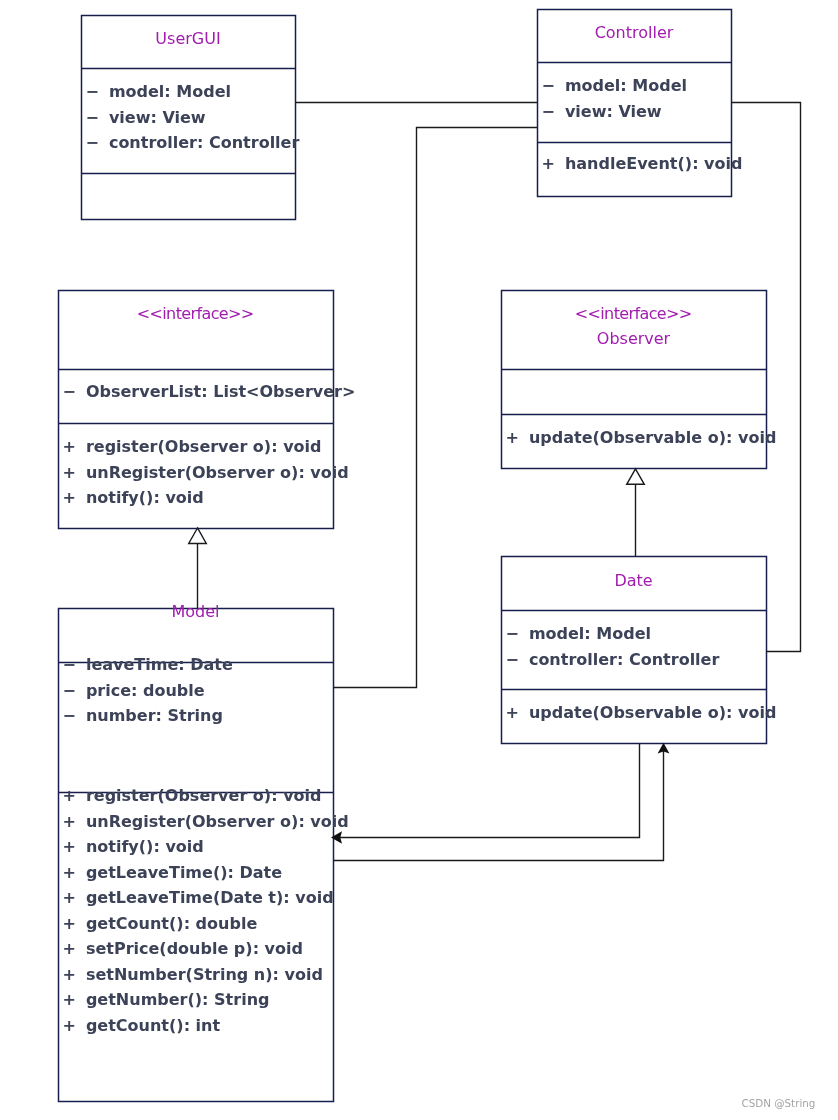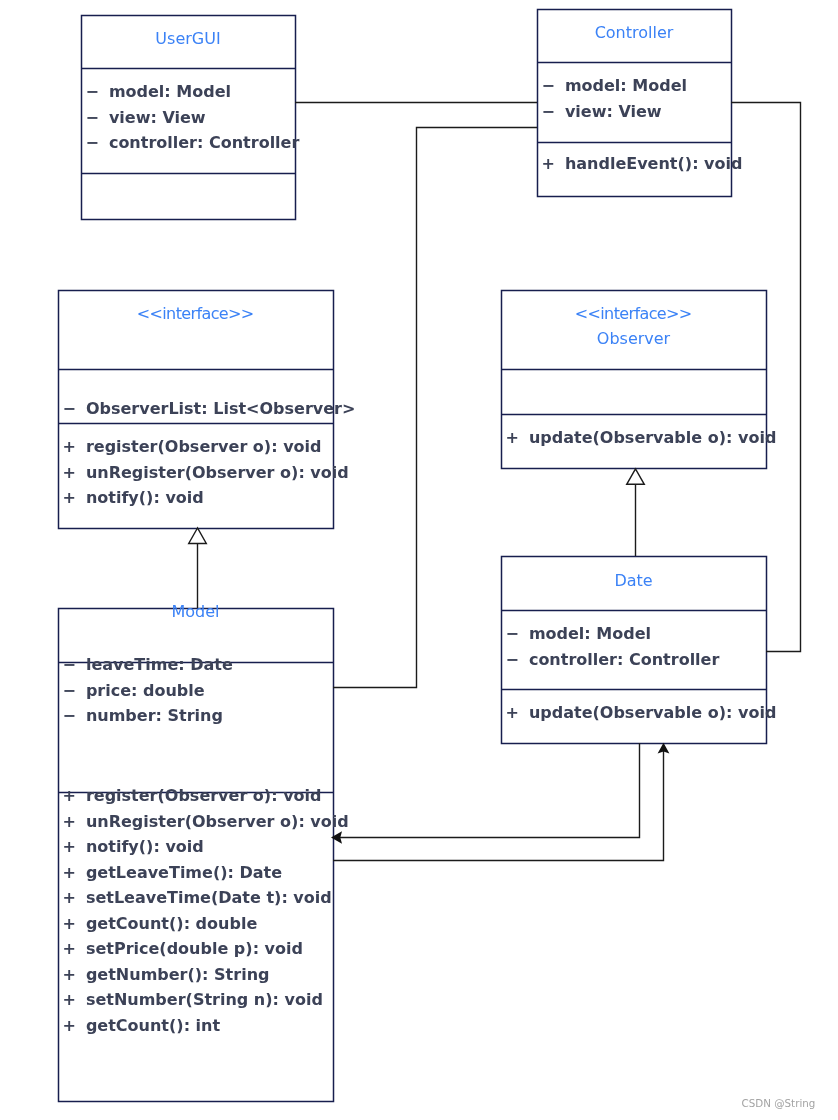--- a/index.html
+++ b/index.html
@@ -6,21 +6,21 @@
   html,body{margin:0;padding:0;background:#ffffff;}
   body{width:838px;height:1120px;overflow:hidden;
        font-family:"DejaVu Sans",sans-serif;}
   #canvas{position:relative;width:838px;height:1120px;background:#fff;}
   .uml-class{position:absolute;box-sizing:border-box;background:transparent;}
   .sec{box-sizing:border-box;}
   .rows{padding-left:4.4px;font-weight:bold;}
   svg.frames{position:absolute;left:0;top:0;width:838px;height:1120px;}
   .frame{fill:#ffffff;stroke:#171e4e;stroke-width:1.5;}
   .divider{stroke:#171e4e;stroke-width:1.5;}
-  .cls-title{text-align:center;color:#3b82f6;font-size:16px;line-height:25.8px;}
+  .cls-title{text-align:center;color:#a21caf;font-size:16px;line-height:25.8px;}
   .cls-stereo{letter-spacing:-0.62px;text-indent:-0.62px;}
   .row{color:#3c4257;font-size:16px;line-height:25.5px;white-space:nowrap;}
   .vis{display:inline-block;width:23.5px;}
   svg.edges{position:absolute;left:0;top:0;width:838px;height:1120px;overflow:visible;}
   .edge{fill:none;stroke:#1b1b1b;stroke-width:1.4;}
   .tri{fill:#ffffff;stroke:#1b1b1b;stroke-width:1.4;}
   .ahead{fill:#111111;stroke:none;}
   .watermark{position:absolute;left:741.5px;top:1096.6px;color:#a3a3a3;font-size:10.3px;letter-spacing:0.02px;}
 </style>
 </head>
@@ -72,21 +72,21 @@
     </div>
     <div class="sec rows" style="height:54px;padding-top:8.9px;">
       <div class="row"><span class="vis">+</span><span>handleEvent(): void</span></div>
     </div>
   </div>
 
   <div class="uml-class" style="left:58px;top:290px;width:275px;height:238px;">
     <div class="sec" style="height:79px;padding-top:10.6px;">
       <div class="cls-title cls-stereo">&lt;&lt;interface&gt;&gt;</div>
     </div>
-    <div class="sec rows" style="height:54px;padding-top:27px;">
+    <div class="sec rows" style="height:54px;padding-top:10px;">
       <div class="row"><span class="vis">−</span><span>ObserverList: List&lt;Observer&gt;</span></div>
     </div>
     <div class="sec rows" style="height:105px;padding-top:11.1px;">
       <div class="row"><span class="vis">+</span><span>register(Observer o): void</span></div>
       <div class="row"><span class="vis">+</span><span>unRegister(Observer o): void</span></div>
       <div class="row"><span class="vis">+</span><span>notify(): void</span></div>
     </div>
   </div>
 
   <div class="uml-class" style="left:501px;top:290px;width:265px;height:178px;">
@@ -108,25 +108,25 @@
     <div class="sec rows" style="height:130px;padding-top:10.3px;">
       <div class="row"><span class="vis">−</span><span>leaveTime: Date</span></div>
       <div class="row"><span class="vis">−</span><span>price: double</span></div>
       <div class="row"><span class="vis">−</span><span>number: String</span></div>
     </div>
     <div class="sec rows" style="height:309px;padding-top:11.1px;">
       <div class="row"><span class="vis">+</span><span>register(Observer o): void</span></div>
       <div class="row"><span class="vis">+</span><span>unRegister(Observer o): void</span></div>
       <div class="row"><span class="vis">+</span><span>notify(): void</span></div>
       <div class="row"><span class="vis">+</span><span>getLeaveTime(): Date</span></div>
-      <div class="row"><span class="vis">+</span><span>setLeaveTime(Date t): void</span></div>
+      <div class="row"><span class="vis">+</span><span>getLeaveTime(Date t): void</span></div>
       <div class="row"><span class="vis">+</span><span>getCount(): double</span></div>
       <div class="row"><span class="vis">+</span><span>setPrice(double p): void</span></div>
+      <div class="row"><span class="vis">+</span><span>setNumber(String n): void</span></div>
       <div class="row"><span class="vis">+</span><span>getNumber(): String</span></div>
-      <div class="row"><span class="vis">+</span><span>setNumber(String n): void</span></div>
       <div class="row"><span class="vis">+</span><span>getCount(): int</span></div>
     </div>
   </div>
 
   <div class="uml-class" style="left:501px;top:556px;width:265px;height:187px;">
     <div class="sec" style="height:54px;padding-top:11.9px;">
       <div class="cls-title">Date</div>
     </div>
     <div class="sec rows" style="height:79px;padding-top:11.1px;">
       <div class="row"><span class="vis">−</span><span>model: Model</span></div>

